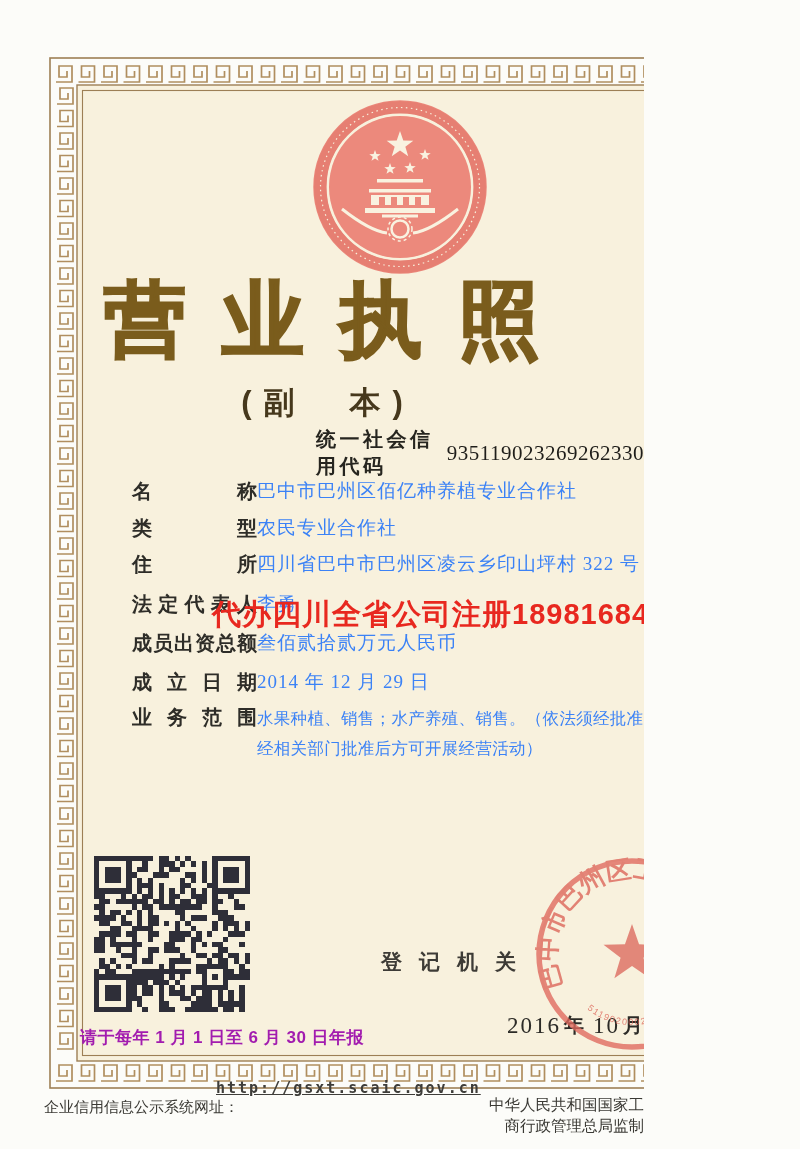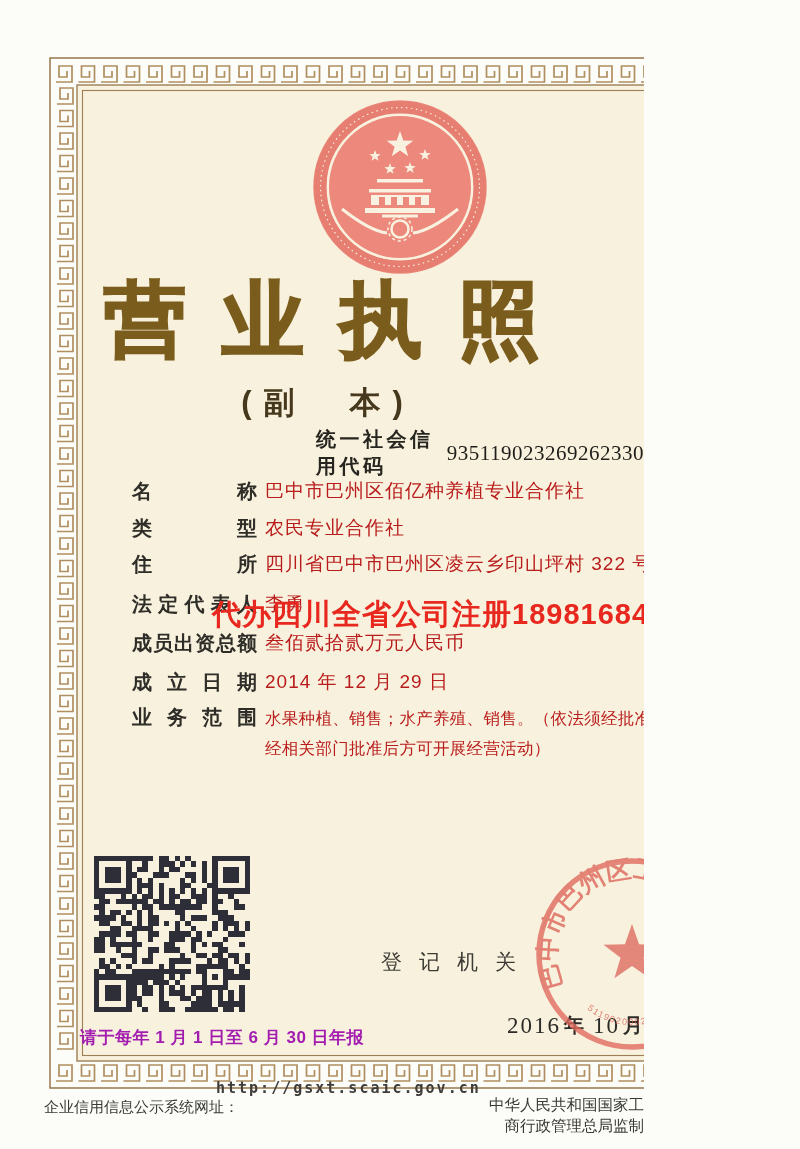--- a/index.html
+++ b/index.html
@@ -20,45 +20,45 @@
             color:#46381c;letter-spacing:12px;text-indent:12px;z-index:2;margin-top:10px;}
 
   .credit{left:316px;top:426px;display:flex;align-items:center;z-index:2;}
   .credit .lab{font-size:20px;font-weight:700;color:#26251f;letter-spacing:3.5px;}
   .credit .val{font-size:21px;font-family:"Liberation Serif",serif;color:#1f1e1a;
                margin-left:13px;letter-spacing:0.5px;}
 
   .row{position:absolute;left:132px;display:flex;align-items:flex-start;z-index:2;}
   .flabel{width:125px;font-size:20px;font-weight:700;color:#2e2d28;flex:none;
           display:flex;justify-content:space-between;}
-  .fvalue{margin-left:8px;font-size:19px;font-family:Liberation Sans, sans-serif;
-          color:#b91c1c;letter-spacing:1px;white-space:nowrap;}
+  .fvalue{font-size:19px;font-family:Liberation Serif, serif;
+          color:#3b82f6;letter-spacing:1px;white-space:nowrap;}
   .fvalue.scope{white-space:normal;width:468px;font-size:16.5px;line-height:1.8;
                 letter-spacing:0.3px;}
 
   .watermark{left:212px;top:595px;font-size:29px;font-weight:700;color:#e8281f;
              letter-spacing:1px;z-index:4;white-space:nowrap;}
 
   .qr{left:94px;top:856px;z-index:2;}
 
   .registry{left:381px;top:948px;font-size:21px;color:#3d3b36;letter-spacing:17px;
-            font-weight:400;z-index:2;white-space:nowrap;}
+            font-weight:700;z-index:2;white-space:nowrap;}
 
   .seal{left:520px;top:842px;z-index:5;}
 
   .issue-date{left:507px;top:1012px;display:flex;align-items:center;color:#2c2b27;
               z-index:3;white-space:nowrap;}
   .issue-date .num{font-family:"Liberation Serif",serif;font-size:23px;letter-spacing:2px;}
   .issue-date .unit{font-size:20px;font-weight:700;margin:0 9px 0 3px;}
 
   .annual{left:80px;top:1026px;font-size:17px;font-weight:600;color:#a21caf;z-index:2;
           letter-spacing:0.5px;white-space:nowrap;}
 
   .url{left:216px;top:1079px;font-size:15px;font-weight:700;color:#3e3d3a;
-       font-family:"DejaVu Sans Mono",monospace;letter-spacing:2px;z-index:3;}
+       font-family:"DejaVu Sans Mono",monospace;letter-spacing:2px;z-index:3;text-decoration:underline;}
 
   .foot-left{left:44px;top:1098px;font-size:15px;color:#3a3934;z-index:2;}
   .foot-right{left:486px;top:1095px;font-size:15.5px;color:#3a3934;z-index:2;text-align:right;}
 </style>
 </head>
 <body>
 
 <div class="page">
 
   <div class="frame">

